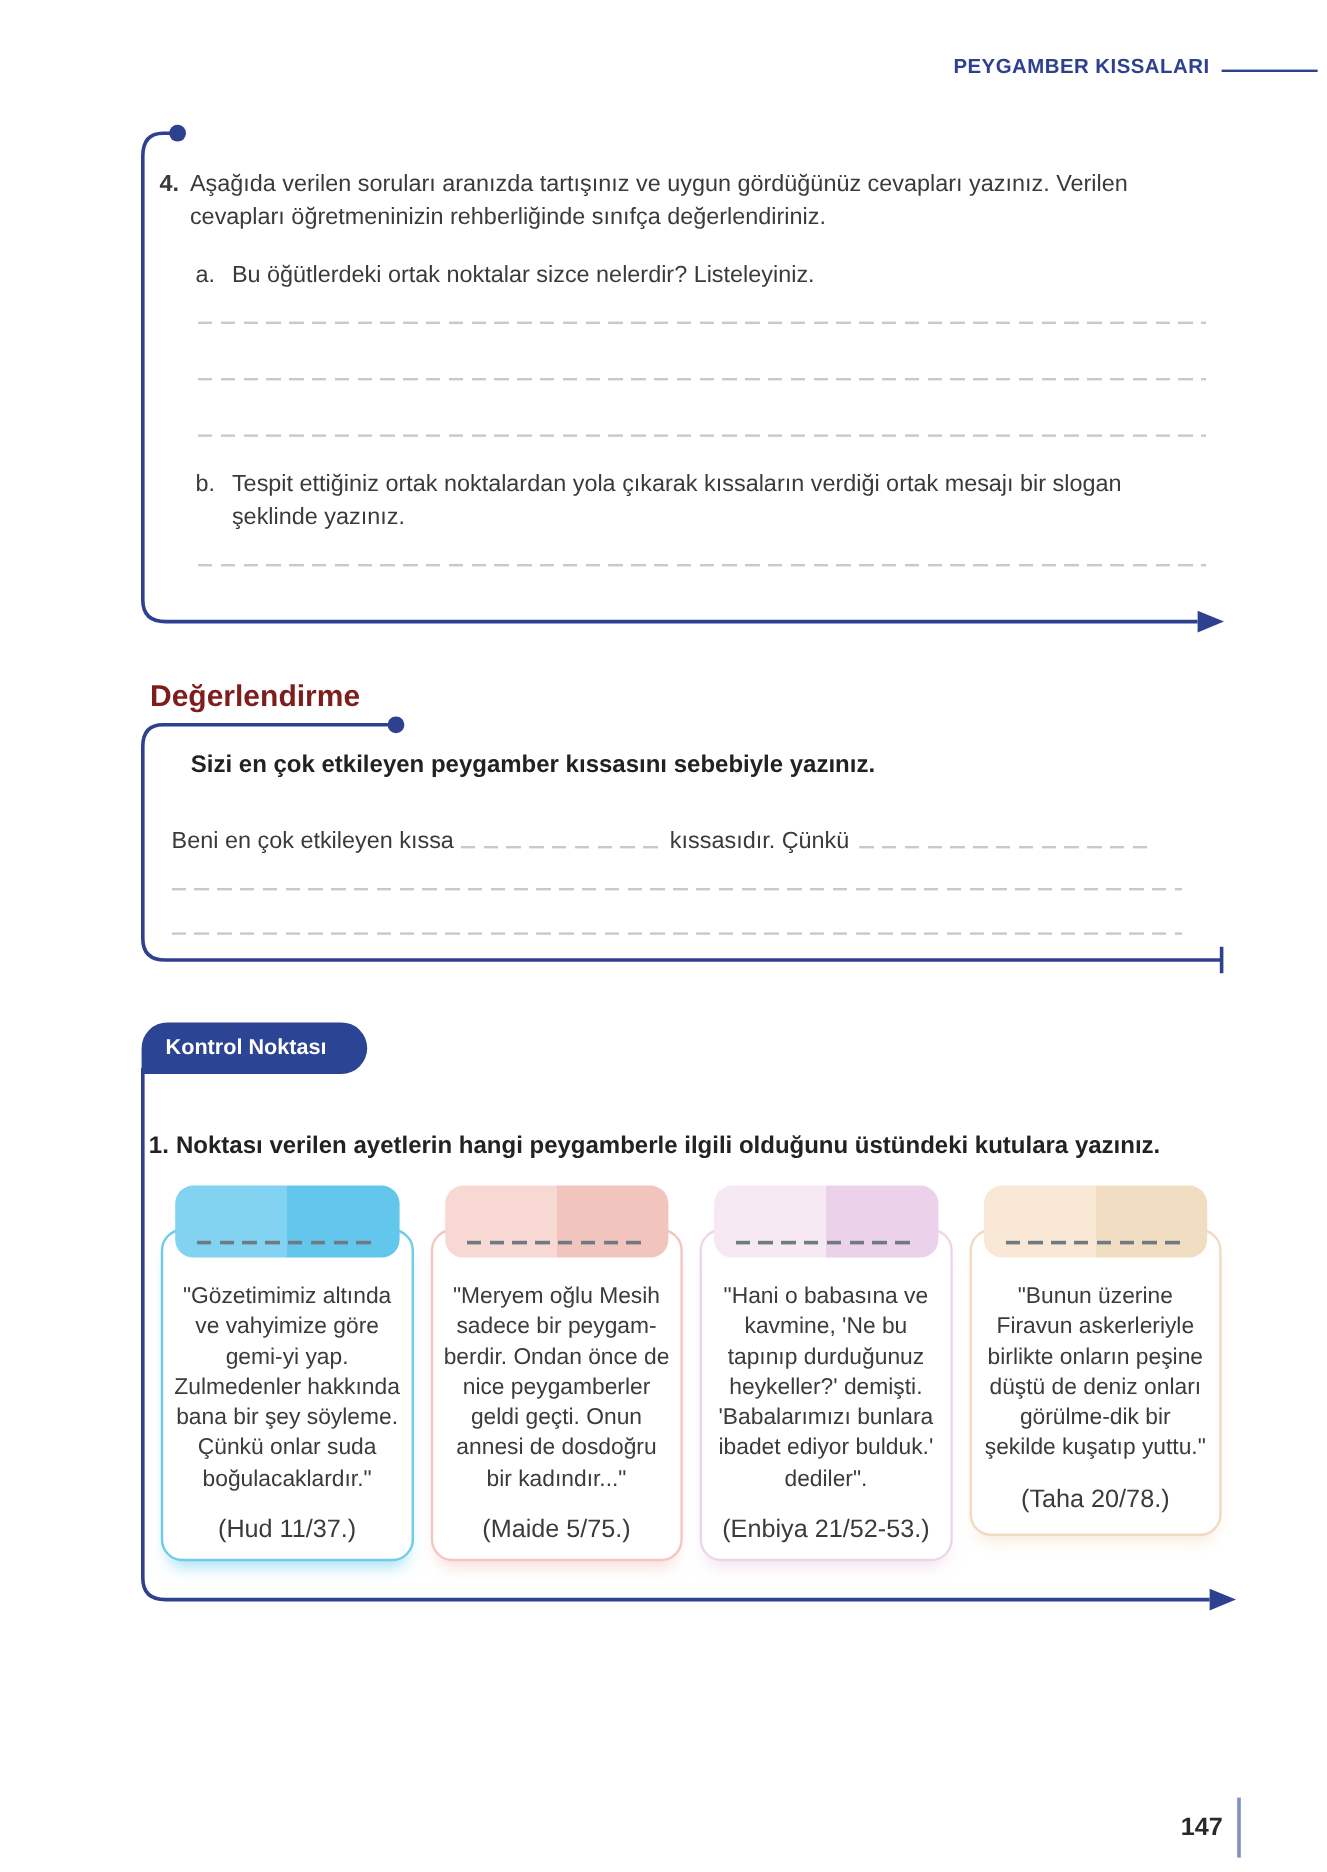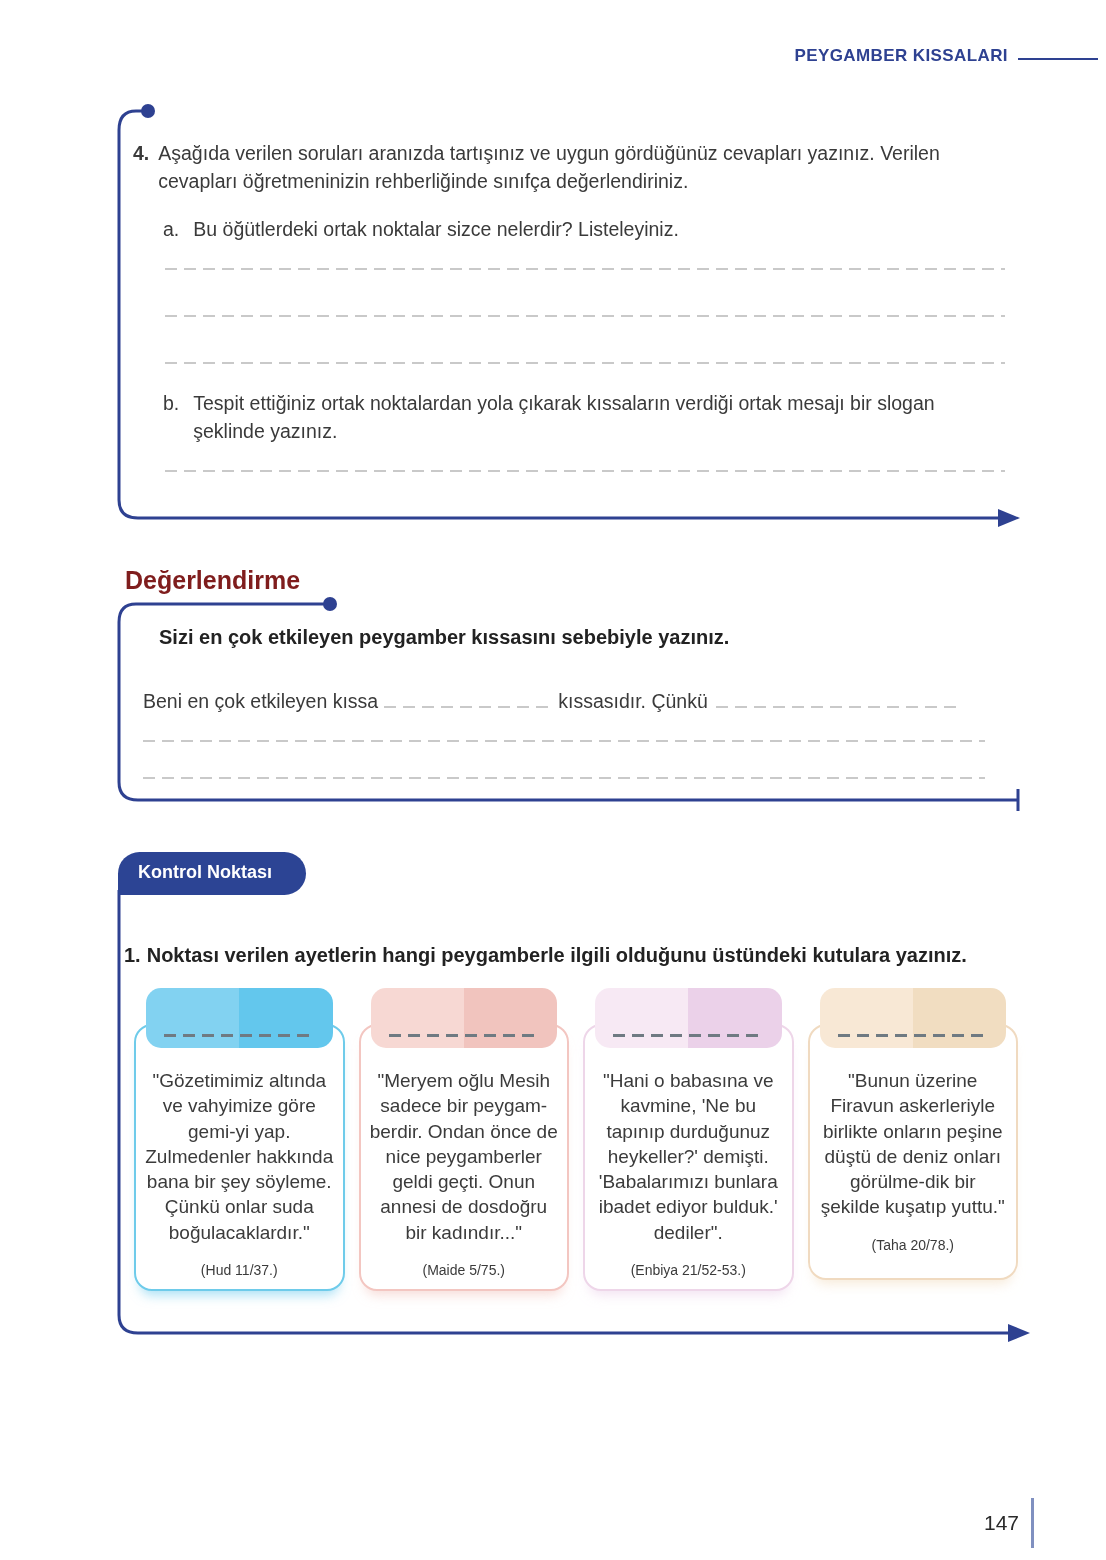--- a/index.html
+++ b/index.html
@@ -78,35 +78,35 @@
     position:absolute;left:50%;bottom:11px;transform:translateX(-50%);
     width:150px;height:3px;
     background:repeating-linear-gradient(90deg,#6f7a82 0 12px,transparent 12px 19px);
   }
   .card .body{
     position:relative;z-index:1;margin-top:-24px;
     background:#ffffff;border-radius:18px;
     min-height:200px;padding:42px 9px 10px 9px;
     text-align:center;font-size:19px;line-height:1.33;color:#3b3b3b;
   }
-  .card .ref{margin-top:16px;font-size:14px;}
+  .card .ref{margin-top:16px;font-size:21px;}
   
   .card--blue .tab{background:linear-gradient(90deg,#82d2f1 0 50%,#63c7ed 50% 100%);}
   .card--blue .body{border:2px solid #6ecbea;box-shadow:0 10px 12px -6px rgba(99,199,237,.55);}
   .card--pink .tab{background:linear-gradient(90deg,#f7d8d3 0 50%,#f1c4be 50% 100%);}
   .card--pink .body{border:2px solid #f3c6c1;box-shadow:0 10px 12px -6px rgba(241,196,190,.6);}
   .card--lilac .tab{background:linear-gradient(90deg,#f7e9f4 0 50%,#ebd1e9 50% 100%);}
   .card--lilac .body{border:2px solid #eed6e9;box-shadow:0 10px 12px -6px rgba(235,209,233,.6);}
   .card--tan .tab{background:linear-gradient(90deg,#f8e8d5 0 50%,#f1ddc1 50% 100%);}
   .card--tan .body{border:2px solid #f0dac0;box-shadow:0 10px 12px -6px rgba(241,221,193,.6);}
 
   
   .footer{position:absolute;right:72px;top:1498px;
     display:flex;align-items:center;gap:12px;}
-  .footer .pagenum{font-size:21px;font-weight:normal;color:#2a2a2a;}
+  .footer .pagenum{font-size:21px;font-weight:bold;color:#2a2a2a;}
   .footer .bar{width:3px;height:50px;background:#8090c0;margin-top:0px;}
 </style>
 </head>
 <body>
 
 <div class="page">
 
   <div class="header">
     <span class="title">PEYGAMBER KISSALARI</span>
     <span class="rule"></span>

